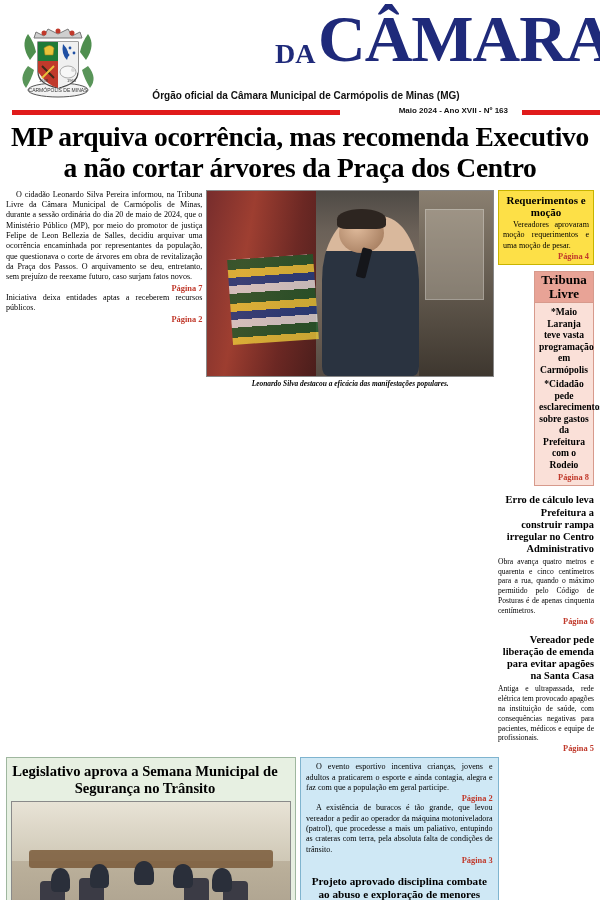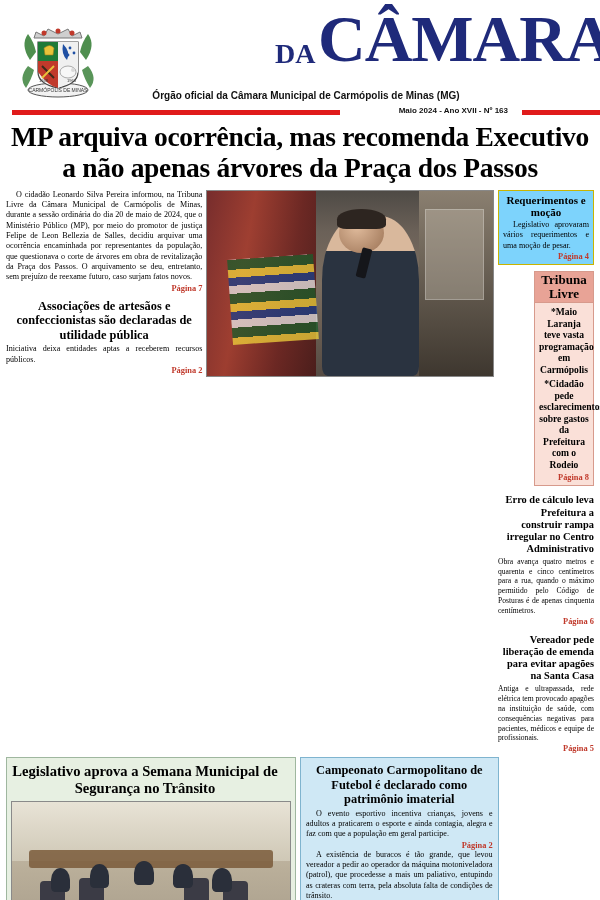--- a/index.html
+++ b/index.html
@@ -114,21 +114,21 @@
     border:1px solid #7fb4cf;background:#cfe8f5;padding:4px 5px 5px 5px;
   }
   .bluebox .bhead{
     text-align:center;font-weight:bold;font-size:12.4px;line-height:1.16;margin:1px 0 2px 0;
   }
   .bluebox .bhead.s2{font-size:11.6px;margin-top:10px;}
   .bluebox .bhead.s3{font-size:11.2px;margin-top:10px;}
 
   
   .yellowbox{
-    border:1px solid #c9b400;background:#7dd3fc;padding:2px 4px 3px 4px;
+    border:1px solid #c9b400;background:#fde047;padding:2px 4px 3px 4px;
   }
   .yellowbox .yhead{
     text-align:center;font-weight:bold;font-size:11px;line-height:1.1;margin:1px 0 2px 0;
   }
   .pinkbox{
     border:1px solid #d79a8c;background:#fae0d8;padding:0 4px 3px 4px;margin-top:6px;margin-left:36px;
   }
   .pinkbox .phead{
     text-align:center;font-weight:bold;font-size:13px;line-height:1.1;
     background:#e8a396;margin:0 -4px 3px -4px;padding:1px 0;
@@ -189,53 +189,53 @@
   </div>
 
   <div class="rulebar">
     <div class="bar left"></div>
     <div class="bar right"></div>
     <div class="issue">Maio 2024 - Ano XVII - Nº 163</div>
   </div>
 
   <div class="headline">
     <div>MP arquiva ocorrência, mas recomenda Executivo</div>
-    <div>a não apenas árvores da Praça dos Passos</div>
+    <div>a não cortar árvores da Praça dos Centro</div>
   </div>
 
   <div class="cols">
 
     <div class="col-left">
       <p class="body-text">O cidadão Leonardo Silva Pereira informou, na Tribuna Livre da Câmara Municipal de Carmópolis de Minas, durante a sessão ordinária do dia 20 de maio de 2024, que o Ministério Público (MP), por meio do promotor de justiça Felipe de Leon Bellezia de Salles, decidiu arquivar uma ocorrência encaminhada por representantes da população, que questionava o corte de árvores em obra de revitalização da Praça dos Passos. O arquivamento se deu, entretanto, sem prejuízo de reexame futuro, caso surjam fatos novos.</p>
       <p class="pg">Página 7</p>
 
-      <div class="subhead">Associações de artesãos e confeccionistas são declaradas de utilidade pública</div>
       <p class="body-text noind">Iniciativa deixa entidades aptas a receberem recursos públicos.</p>
       <p class="pg">Página 2</p>
     </div>
 
     <div class="col-mid">
       <div class="photo photo-top">
         <div class="ph-top-bg"></div>
         <div class="ph-curtain"></div>
         <div class="ph-flagband"></div>
         <div class="ph-rightwall"></div>
         <div class="ph-panel"></div>
         <div class="ph-person"></div>
         <div class="ph-head"></div>
         <div class="ph-hair"></div>
         <div class="ph-mic"></div>
       </div>
+      <p class="caption">Leonardo Silva destacou a eficácia das manifestações populares.</p>
     </div>
 
     <div class="col-right">
 
       <div class="yellowbox">
         <div class="yhead">Requerimentos e moção</div>
-        <p class="body-text">Legislativo aprovaram vários requerimentos e uma moção de pesar.</p>
+        <p class="body-text">Vereadores aprovaram moção requerimentos e uma moção de pesar.</p>
         <p class="pg">Página 4</p>
       </div>
 
       <div class="pinkbox">
         <div class="phead">Tribuna Livre</div>
         <div class="pline">*Maio Laranja teve vasta programação em Carmópolis</div>
         <div class="pline">*Cidadão pede esclarecimentos sobre gastos da Prefeitura com o Rodeio</div>
         <p class="pg">Página 8</p>
       </div>
 
@@ -274,21 +274,20 @@
           <div class="pl-person" style="left:54%;top:58%;"></div>
         </div>
 
       </div>
 
     </div>
 
     <div style="width:200px;">
       <div class="bluebox">
 
-        <div class="bhead">Campeonato Carmopolitano de Futebol é declarado como patrimônio imaterial</div>
         <p class="body-text">O evento esportivo incentiva crianças, jovens e adultos a praticarem o esporte e ainda contagia, alegra e faz com que a população em geral participe.</p>
         <p class="pg">Página 2</p>
 
         <p class="body-text">A existência de buracos é tão grande, que levou vereador a pedir ao operador da máquina motoniveladora (patrol), que procedesse a mais um paliativo, entupindo as crateras com terra, pela absoluta falta de condições de trânsito.</p>
         <p class="pg">Página 3</p>
 
         <div class="bhead s3">Projeto aprovado disciplina combate ao abuso e exploração de menores</div>
 
       </div>
     </div>

